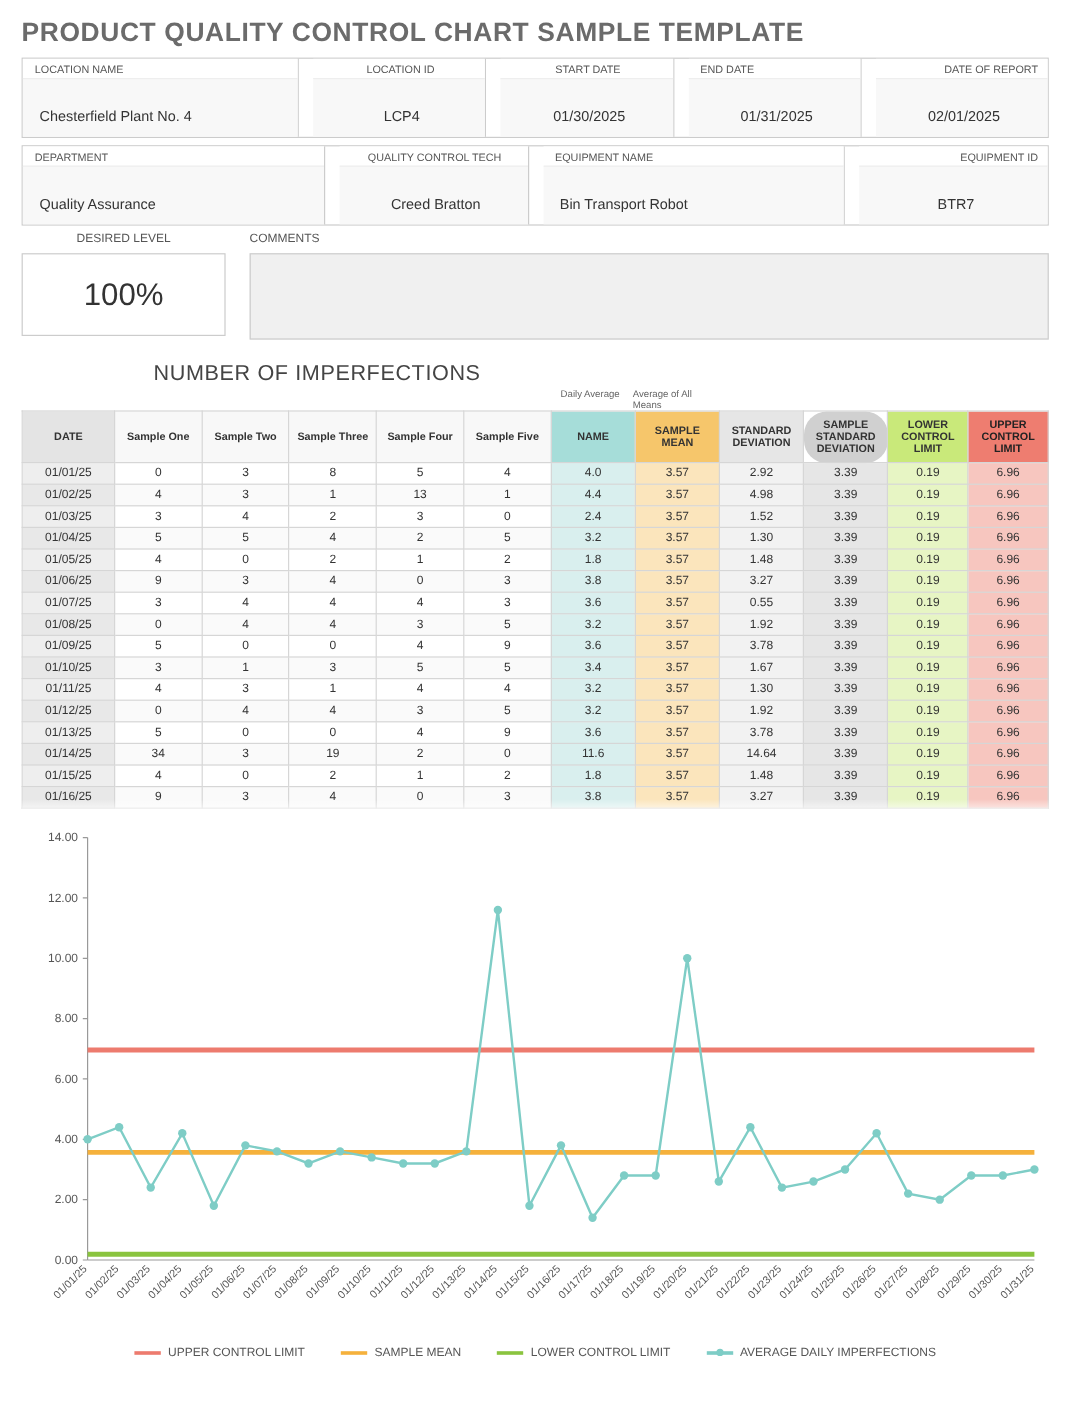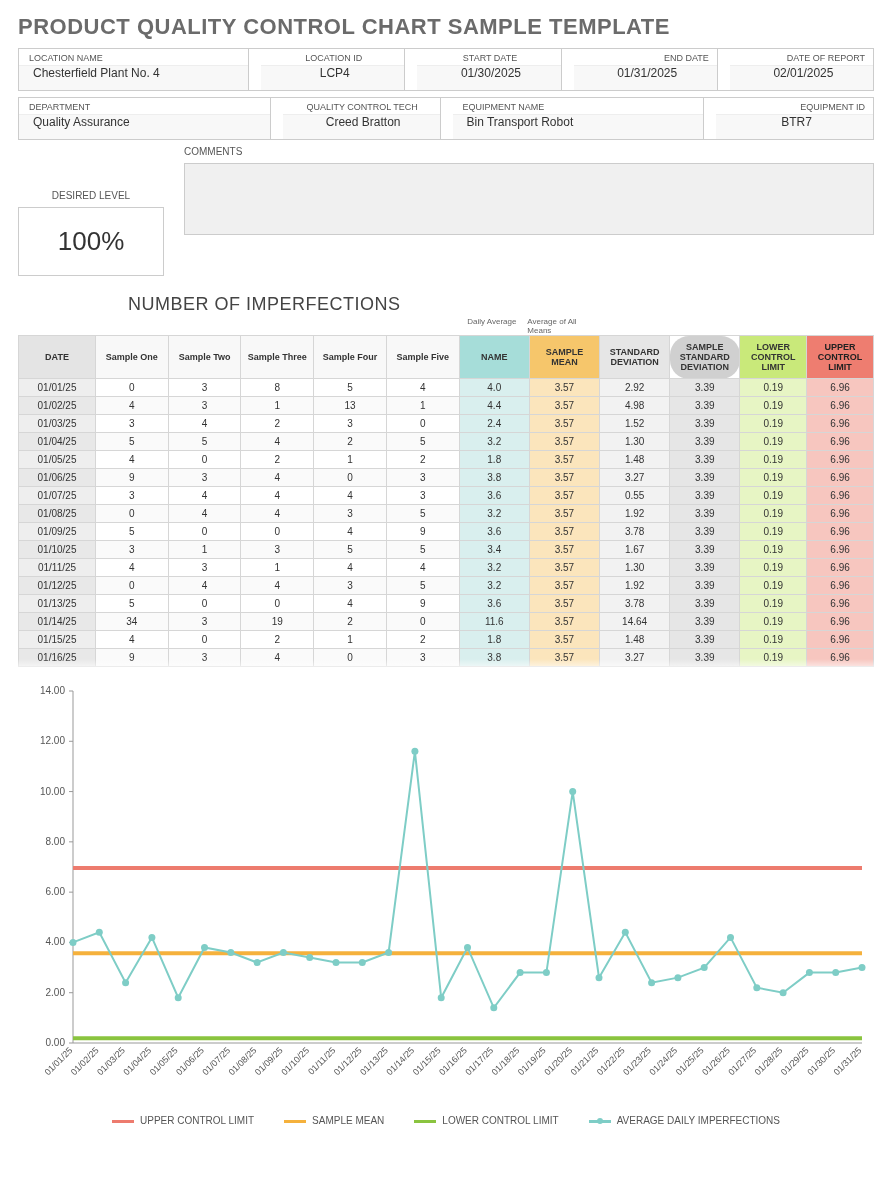--- a/index.html
+++ b/index.html
@@ -4,26 +4,26 @@
 <style>
   * { box-sizing: border-box; margin: 0; padding: 0; }
   body { font-family: "Century Gothic", "Arial", sans-serif; background: #fff; color: #333; width: 892px; }
   .wrap { padding: 14px 18px 30px 18px; }
   .title { font-size: 22px; font-weight: 700; color: #6b6b6b; letter-spacing: .5px; margin-bottom: 8px; }
 
   .hdr-group { display: flex; gap: 12px; border: 1px solid #ccc; margin-bottom: 6px; }
   .hdr-cell { flex: 1; border-right: 1px solid #ccc; display: flex; flex-direction: column; }
   .hdr-cell:last-child { border-right: none; }
   .hdr-label { font-size: 9px; color: #555; padding: 4px 8px 2px 10px; background: #fff; }
-  .hdr-value { font-size: 12px; padding: 0 10px 10px 14px; background: #f8f8f8; border-top: 1px solid #eee; }
+  .hdr-value { font-size: 12px; padding: 24px 10px 10px 14px; background: #f8f8f8; border-top: 1px solid #eee; }
   .hdr-cell.wide { flex: 1.6; }
   .hdr-value.center { text-align: center; }
 
   .row2 { display: flex; gap: 20px; margin-top: 6px; }
-  .desired-block { width: 146px; margin-top: 44px; }
+  .desired-block { width: 170px; }
   .desired-label { font-size: 10px; color: #555; text-align: center; margin-bottom: 6px; }
   .desired-box { border: 1px solid #ccc; padding: 18px 0; text-align: center; font-size: 26px; font-weight: 500; }
   .comments-block { flex: 1; }
   .comments-label { font-size: 10px; color: #555; margin-bottom: 6px; }
   .comments-box { border: 1px solid #ccc; background: #f0f0f0; height: 72px; }
 
   .section-title { font-size: 18px; font-weight: 500; color: #444; margin: 18px 0 2px 110px; letter-spacing: .5px; }
   .subheads { display: flex; font-size: 8px; color: #666; }
 
   table.data { border-collapse: collapse; width: 100%; font-size: 10px; table-layout: fixed; }
@@ -71,21 +71,21 @@
     </div>
     <div class="hdr-cell">
       <div class="hdr-label" style="text-align:center">LOCATION ID</div>
       <div class="hdr-value center">LCP4</div>
     </div>
     <div class="hdr-cell">
       <div class="hdr-label" style="text-align:center">START DATE</div>
       <div class="hdr-value center">01/30/2025</div>
     </div>
     <div class="hdr-cell">
-      <div class="hdr-label" style="text-align:right">END DATE</div>
+      <div class="hdr-label" style="text-align:left">END DATE</div>
       <div class="hdr-value center">01/31/2025</div>
     </div>
     <div class="hdr-cell">
       <div class="hdr-label" style="text-align:right">DATE OF REPORT</div>
       <div class="hdr-value center">02/01/2025</div>
     </div>
   </div>
 
   <div class="hdr-group">
     <div class="hdr-cell wide">

